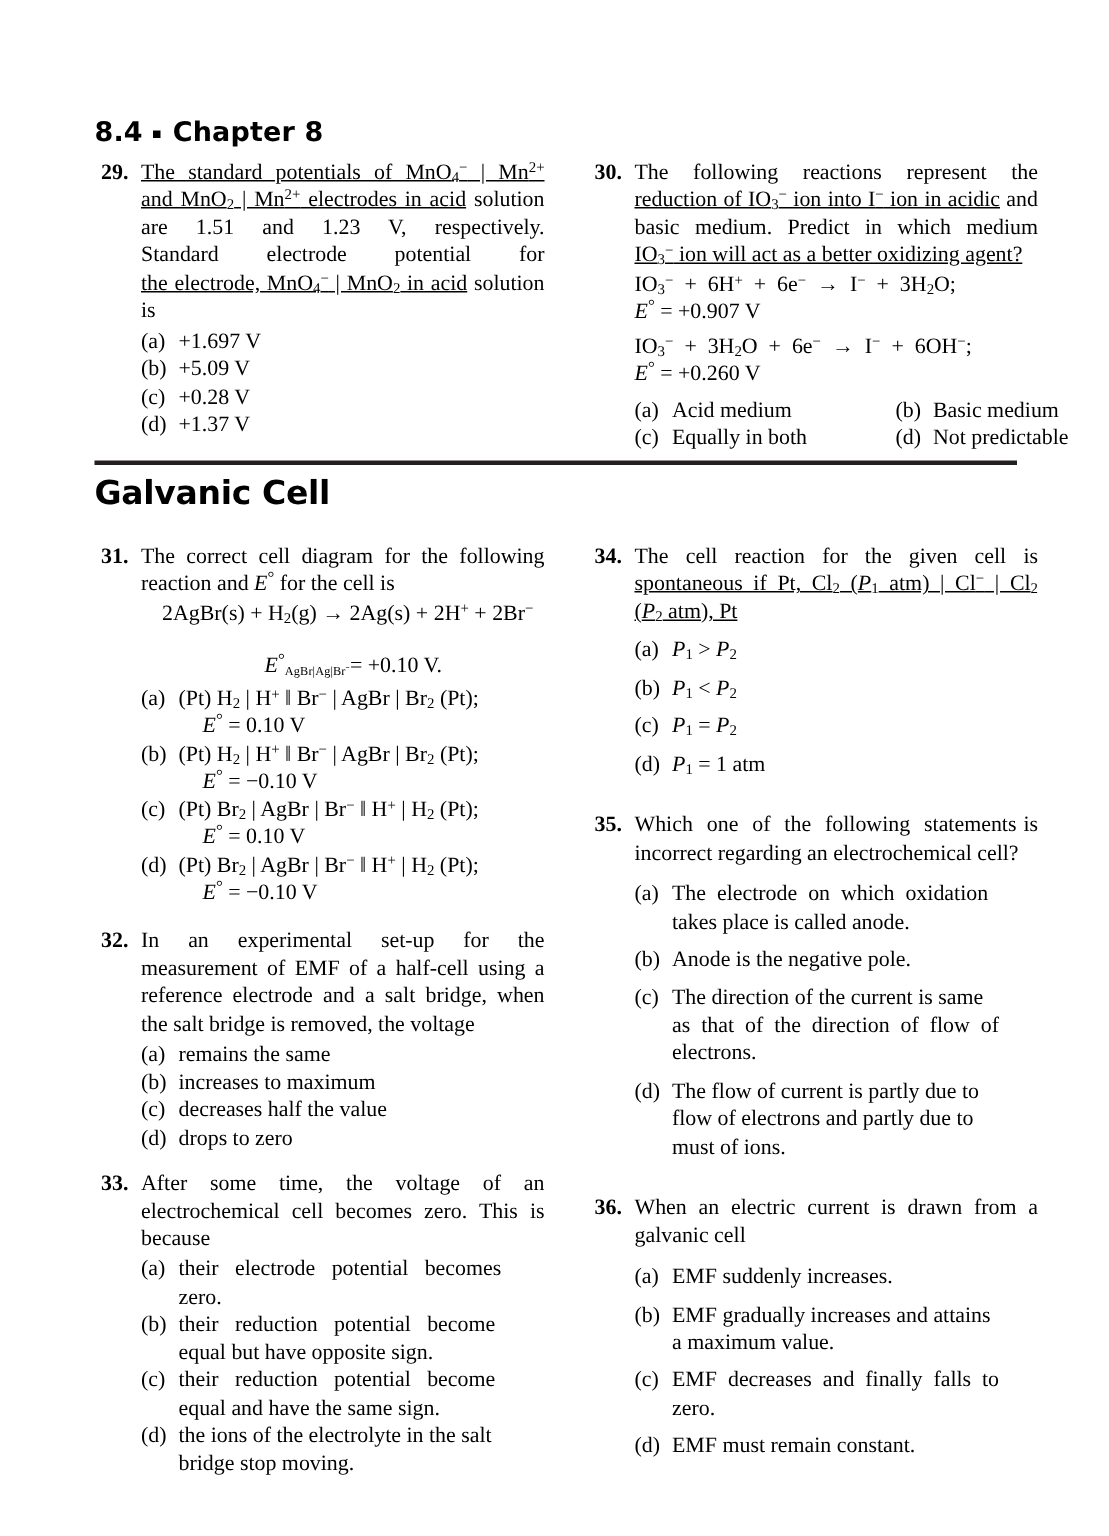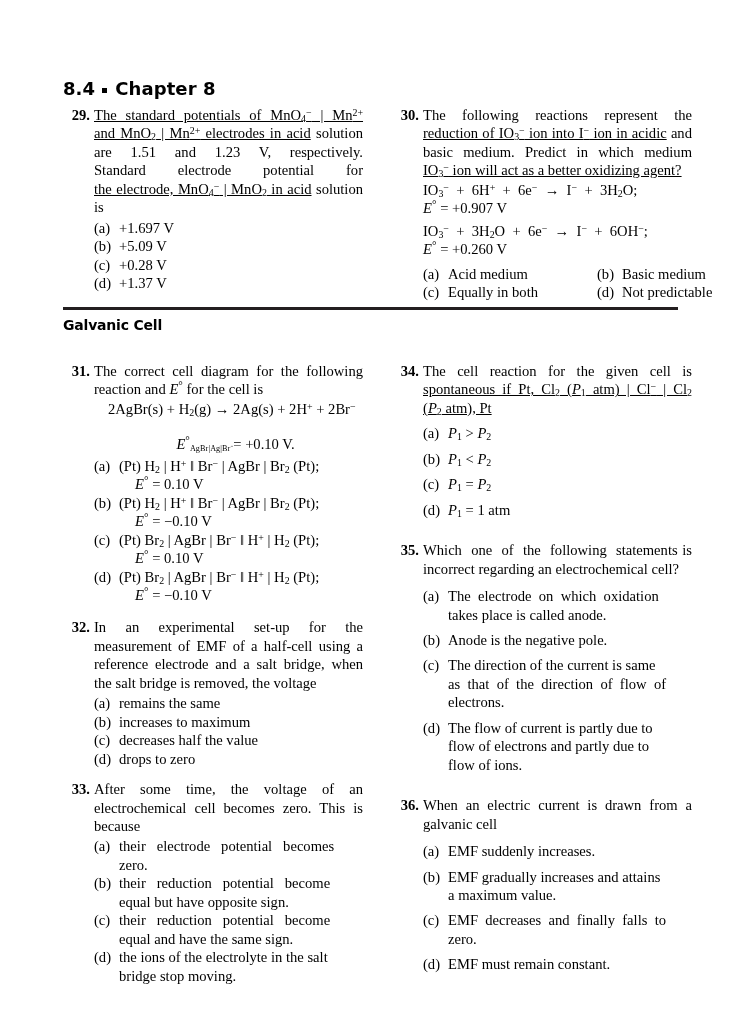--- a/index.html
+++ b/index.html
@@ -60,39 +60,39 @@
     width: 615px;
     height: 3px;
     background: #231f20;
   }
   .section-heading {
     position: absolute;
     left: 63px;
     top: 317px;
     font-family: "DejaVu Sans", sans-serif;
     font-weight: bold;
-    font-size: 14px;
+    font-size: 22px;
     letter-spacing: -0.2px;
     color: #000;
   }
 
   
   .q {
     position: relative;
     margin-bottom: 11px;
     font-size: 14.6px;
     line-height: 1.265;
   }
   .q-num {
     position: absolute;
     left: 0;
     top: 0;
     width: 27px;
     font-weight: bold;
-    text-align: right;
+    text-align: center;
     font-size: 14.6px;
   }
   .q-body {
     margin-left: 31px;
   }
   .stem {
     text-align: justify;
     text-justify: inter-word;
   }
 
@@ -419,21 +419,21 @@
           <div class="opt nojust opt-gap">
             <span class="lab">(c)</span>
             <span class="cont">The direction of the current is same</span>
             <span class="cont">as&nbsp;&nbsp;that&nbsp;&nbsp;of&nbsp;&nbsp;the&nbsp;&nbsp;direction&nbsp;&nbsp;of&nbsp;&nbsp;flow&nbsp;&nbsp;of</span>
             <span class="cont">electrons.</span>
           </div>
           <div class="opt nojust opt-gap">
             <span class="lab">(d)</span>
             <span class="cont">The flow of current is partly due to</span>
             <span class="cont">flow of electrons and partly due to</span>
-            <span class="cont">flow of ions.</span>
+            <span class="cont">must of ions.</span>
           </div>
         </div>
       </div>
     </div>
 
     <div class="q" style="margin-top:22px;">
       <div class="q-num">36.</div>
       <div class="q-body">
         <div class="stem">
           When an electric current is drawn from a

